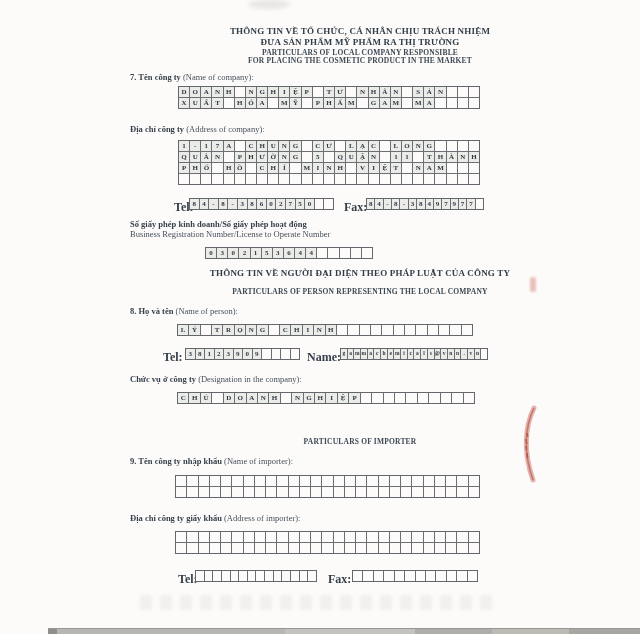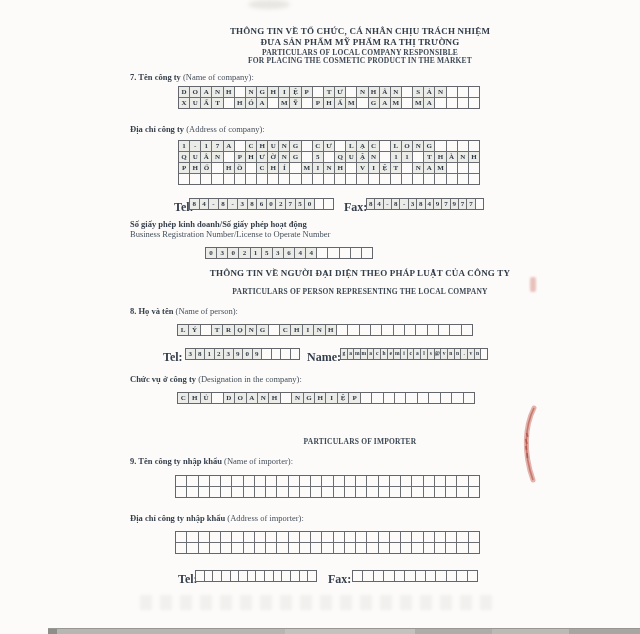--- a/index.html
+++ b/index.html
@@ -451,21 +451,21 @@
       <span class="cell"></span>
       <span class="cell"></span>
       <span class="cell"></span>
       <span class="cell"></span>
       <span class="cell"></span>
       <span class="cell"></span>
       <span class="cell"></span>
     </div>
 
   <div class="abs label" style="left:130px;top:513px">
-    <span class="b">Địa chỉ công ty nhập khẩu</span><span class="r"> (Address of importer):</span>
+    <span class="b">Địa chỉ công ty giấy khẩu</span><span class="r"> (Address of importer):</span>
   </div>
   <div class="abs grid" style="left: 175px; top: 531px; width: 305px; grid-template-columns: repeat(27, 1fr);">
       <span class="cell"></span>
       <span class="cell"></span>
       <span class="cell"></span>
       <span class="cell"></span>
       <span class="cell"></span>
       <span class="cell"></span>
       <span class="cell"></span>
       <span class="cell"></span>

